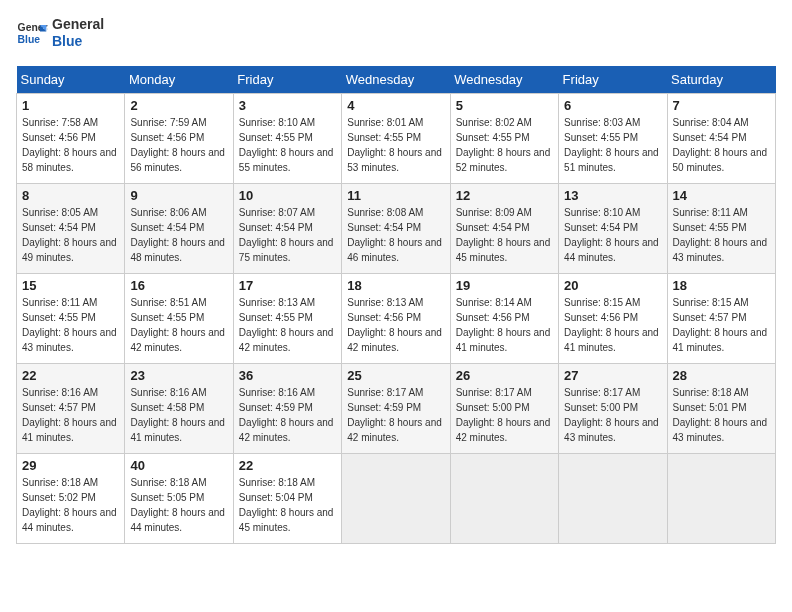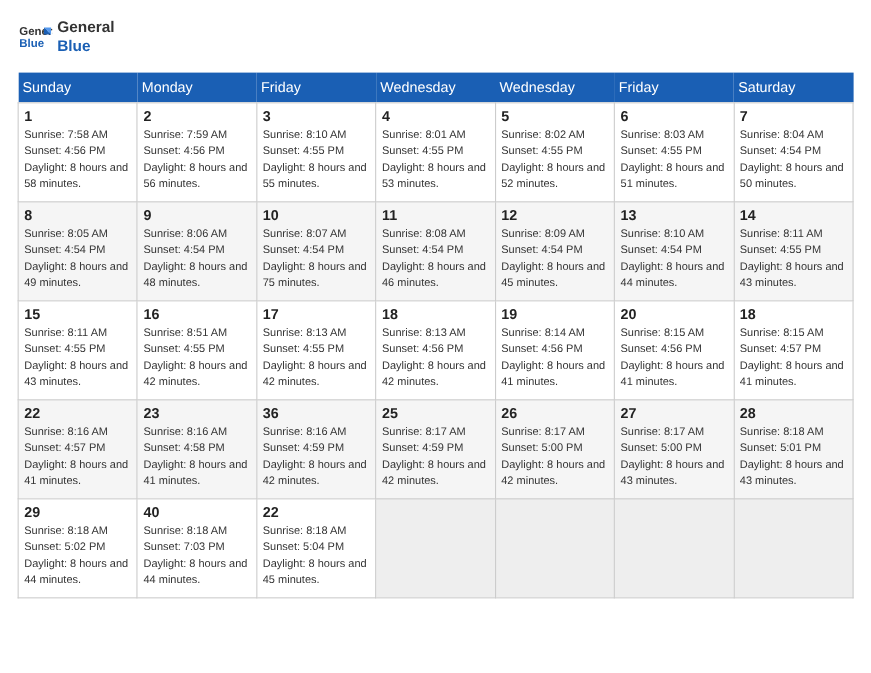--- a/index.html
+++ b/index.html
@@ -357,21 +357,21 @@
         <div class="day-info">
           <span>Sunrise: 8:18 AM</span><br>
           <span>Sunset: 5:02 PM</span><br>
           <span>Daylight: 8 hours and 44 minutes.</span>
         </div>
       </td>
         <td>
         <span class="day-num">40</span>
         <div class="day-info">
           <span>Sunrise: 8:18 AM</span><br>
-          <span>Sunset: 7:03 PM</span><br>
+          <span>Sunset: 5:05 PM</span><br>
           <span>Daylight: 8 hours and 44 minutes.</span>
         </div>
       </td>
         <td>
         <span class="day-num">22</span>
         <div class="day-info">
           <span>Sunrise: 8:18 AM</span><br>
           <span>Sunset: 5:04 PM</span><br>
           <span>Daylight: 8 hours and 45 minutes.</span>
         </div>

